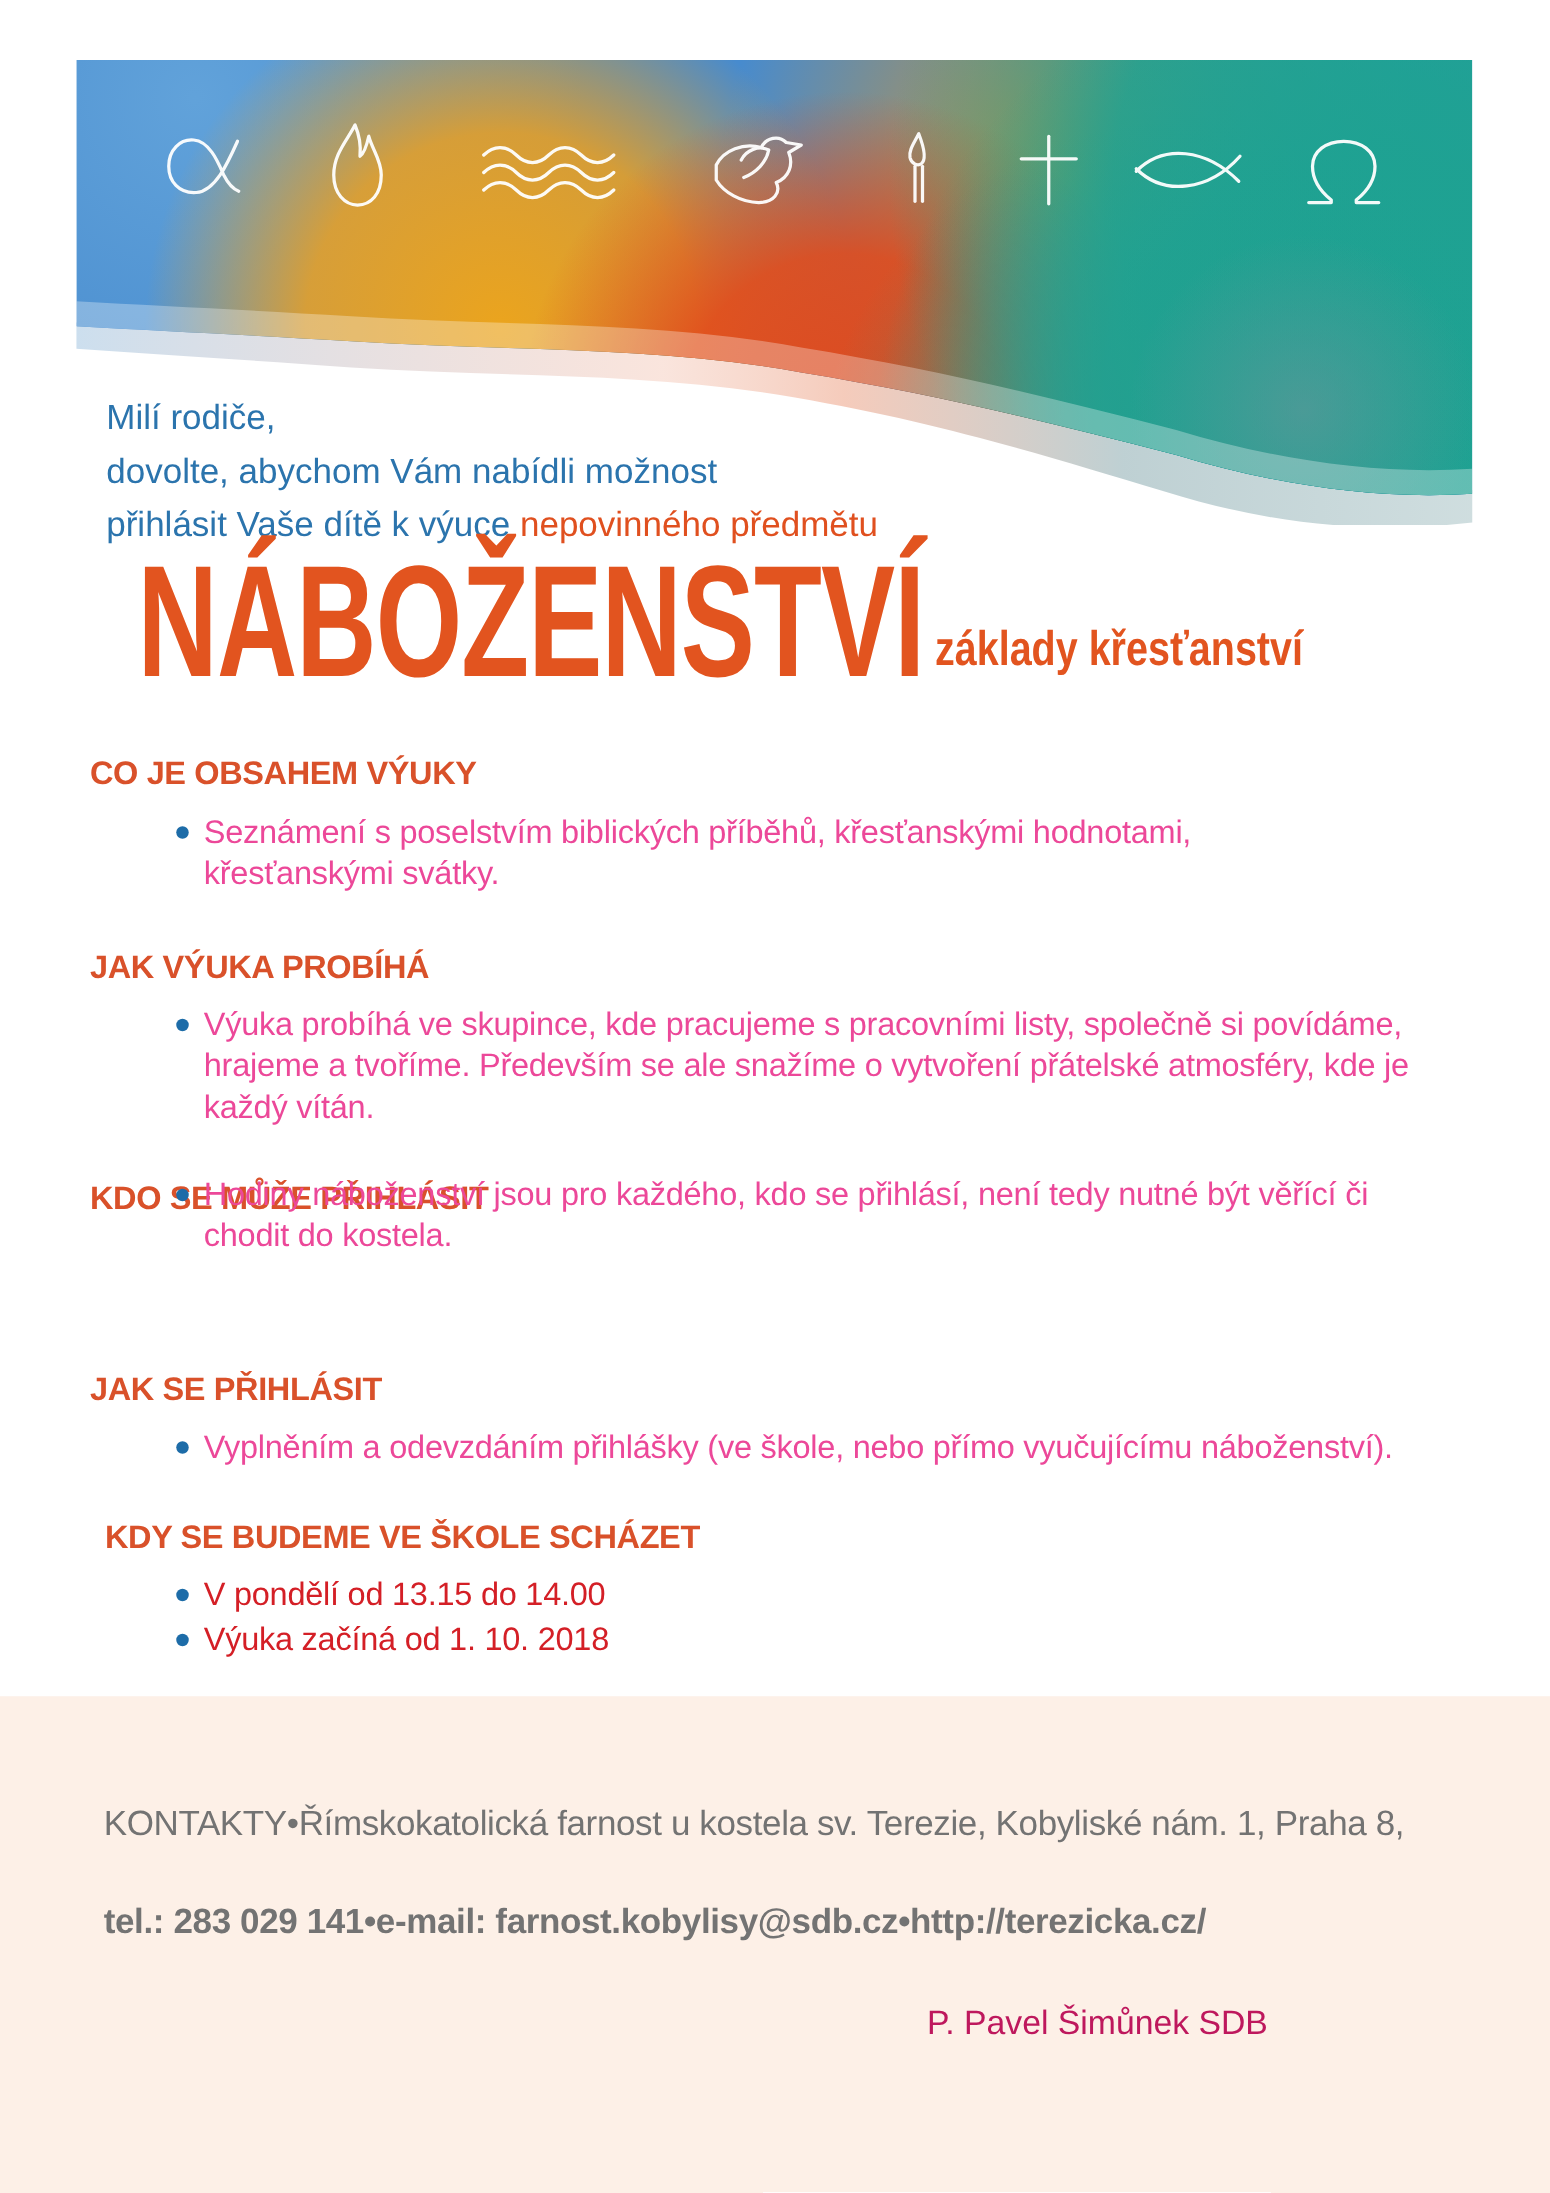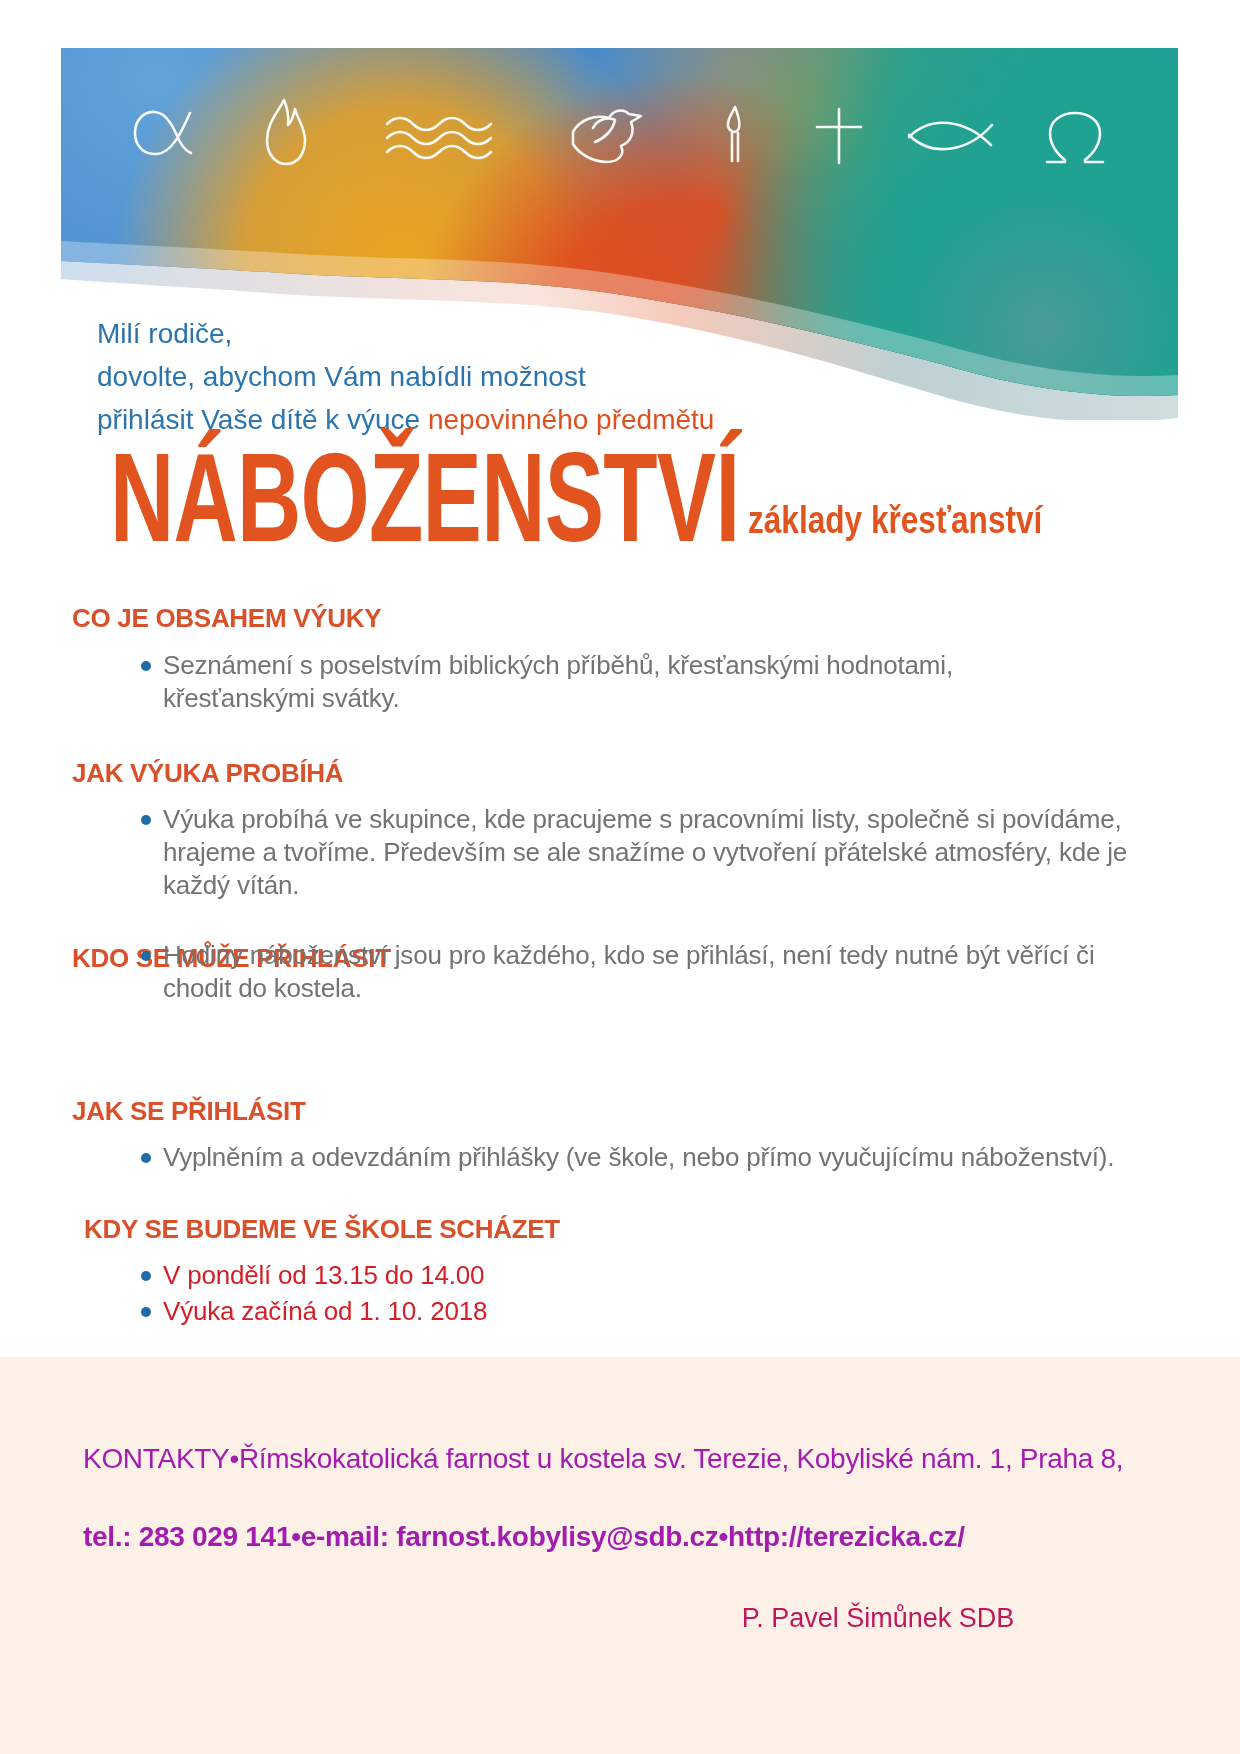--- a/index.html
+++ b/index.html
@@ -1,33 +1,33 @@
 <!DOCTYPE html>
 <html><head>
 <meta charset="utf-8">
 <style>
   html,body{margin:0;padding:0;background:#ffffff;}
   .page{position:relative;width:1240px;height:1754px;background:#ffffff;overflow:hidden;
         font-family:"Liberation Sans",sans-serif;}
   .banner{position:absolute;left:61px;top:48px;width:1117px;height:372px;display:block;}
-  .intro{position:absolute;left:97px;top:312px;font-size:28px;line-height:43px;color:#2b74ad;white-space:nowrap;}
+  .intro{position:absolute;left:85px;top:312px;font-size:28px;line-height:43px;color:#2b74ad;white-space:nowrap;}
   .intro .hl{color:#e0501f;}
   .title-main{position:absolute;left:110px;top:434px;font-size:127px;font-weight:bold;line-height:1;
               color:#e2541f;transform:scaleX(0.70);transform-origin:left top;white-space:nowrap;letter-spacing:-1px;}
   .title-sub{position:absolute;left:748px;top:500px;font-size:39px;font-weight:bold;line-height:1;
              color:#e2541f;transform:scaleX(0.81);transform-origin:left top;white-space:nowrap;}
   .section-heading{position:absolute;left:72px;font-size:26px;font-weight:bold;color:#d9512a;
                    line-height:30px;letter-spacing:-0.3px;white-space:nowrap;}
   .bullets{position:absolute;left:137px;width:1060px;}
-  .bullet{position:relative;padding-left:26px;font-size:26px;line-height:33px;color:#737373;
+  .bullet{position:relative;padding-left:26px;font-size:26px;line-height:33px;color:#ec4899;
           letter-spacing:-0.2px;white-space:pre-line;margin:0 0 3px 0;}
   .bullet .dot{position:absolute;left:4px;top:12px;width:10px;height:10px;border-radius:50%;background:#1d6ca8;}
   .bullet.red{color:#d41f26;}
   .footer-panel{position:absolute;left:0;top:1357px;width:1240px;height:397px;background:#fdf0e7;}
-  .contact{position:absolute;left:83px;top:1440px;font-size:28px;line-height:38px;color:#a21caf;
+  .contact{position:absolute;left:83px;top:1440px;font-size:28px;line-height:38px;color:#737373;
            letter-spacing:-0.3px;white-space:nowrap;}
   .contact .bold{font-weight:bold;margin-top:40px;}
   .signature{position:absolute;left:628px;top:1602px;width:500px;text-align:center;font-size:27px;line-height:33px;}
   .sig1{color:#2b74ad;font-style:italic;}
   .sig2{color:#be185d;}
 </style>
 </head>
 <body>
 
 <div class="page">

